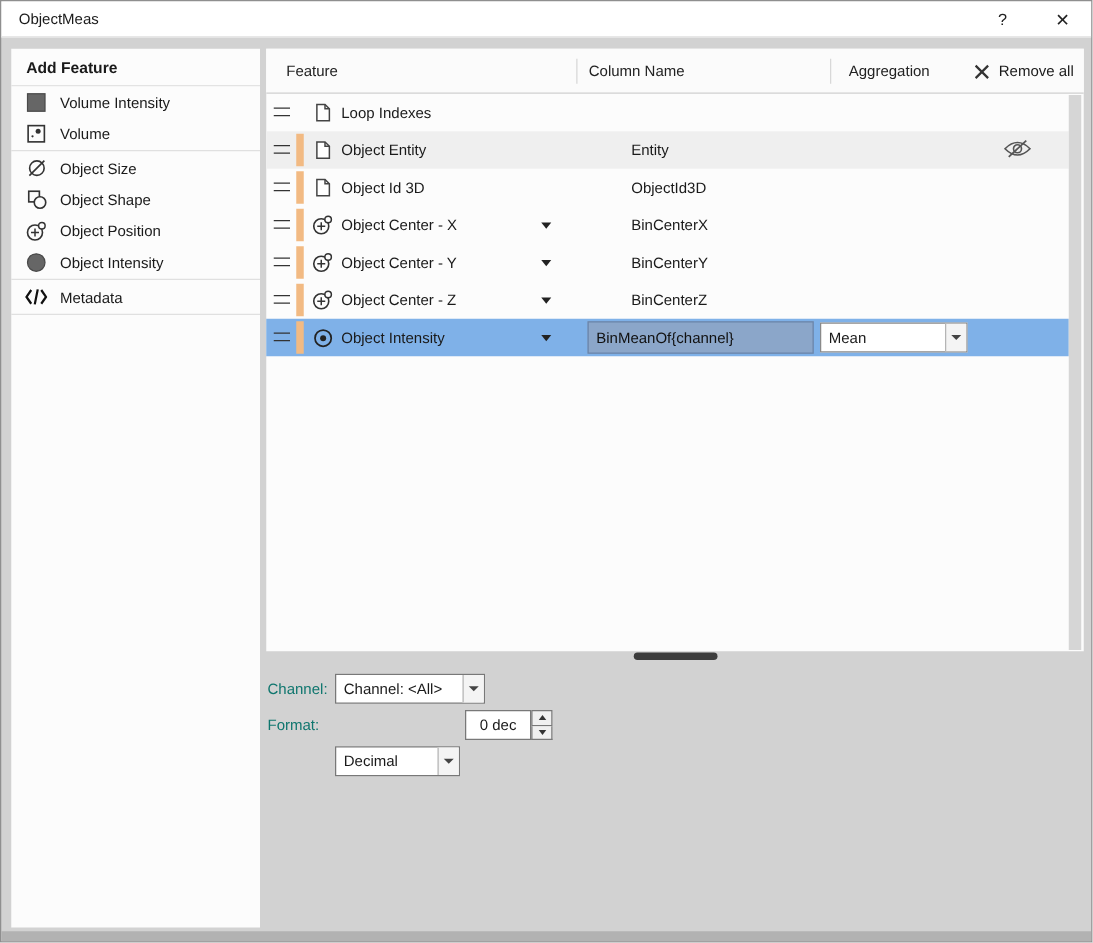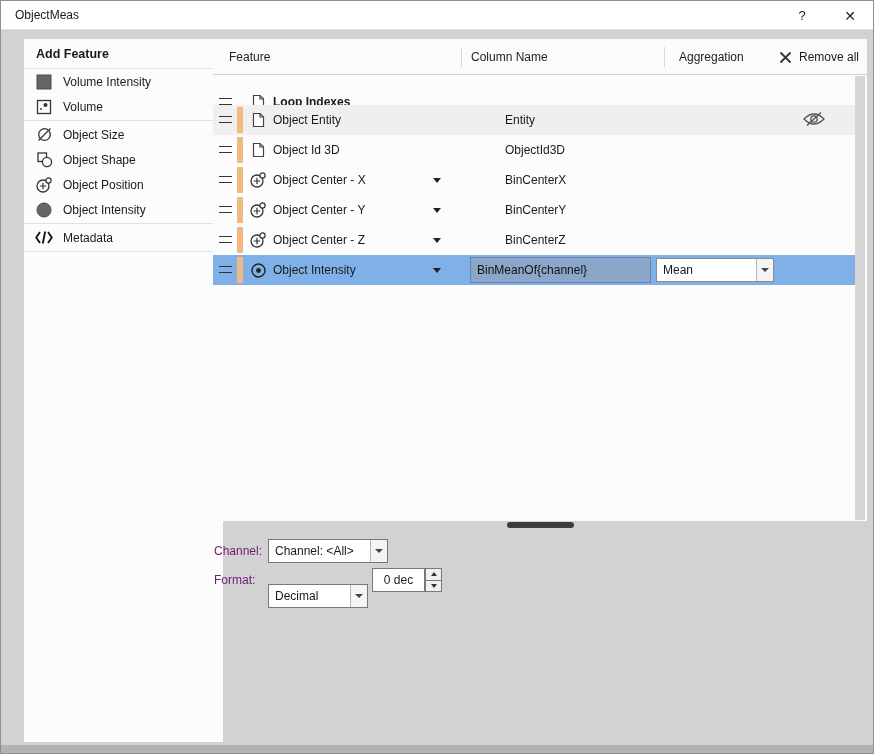--- a/index.html
+++ b/index.html
@@ -9,21 +9,21 @@
     background:#d2d2d2; border:1px solid #8f8f8f; overflow:hidden;
     font-size:12px; color:#1a1a1a;
   }
   
   #titlebar { position:absolute; left:0; top:0; width:872px; height:29px; background:#ffffff; border-bottom:1px solid #e0e0e0; }
   #title-text { position:absolute; left:14px; top:7px; font-size:12px; color:#1a1a1a; }
   .titlebar-btn { position:absolute; top:0; width:34px; height:29px; display:flex; align-items:center; justify-content:center; color:#222; cursor:default; }
   #help-btn { left:784px; font-size:13px; }
   #close-btn { left:832px; font-size:14px; }
   
-  #sidebar { position:absolute; left:8px; top:38px; width:199px; height:703px; background:#fcfcfc;margin-left:15px; }
+  #sidebar { position:absolute; left:8px; top:38px; width:199px; height:703px; background:#fcfcfc; }
   #sidebar-header { height:30px; line-height:30px; padding-left:12px; font-weight:bold; font-size:12.5px; border-bottom:1px solid #e3e3e3; }
   .side-item { height:25px; display:flex; align-items:center; padding-left:11px; gap:10px; cursor:default; }
   .side-item .icn { width:18px; height:18px; display:flex; align-items:center; justify-content:center; }
   .side-sep { height:0; border-top:1px solid #e0e0e0; margin:1px 0; }
   
   #table-panel { position:absolute; left:212px; top:38px; width:654px; height:482px; background:#fcfcfc; }
   #table-header { position:absolute; left:0; top:0; width:100%; height:36px; border-bottom:1px solid #cfcfcf; background:#fbfbfb; }
   .col-label { position:absolute; top:11px; font-size:12px; color:#222; }
   #col-feature { left:16px; }
   #col-colname { left:258px; }
@@ -45,26 +45,26 @@
   .eye-wrap { position:absolute; left:588px; top:6px; width:28px; height:18px; cursor:default; }
   .colname-field { position:absolute; left:257px; top:2px; width:181px; height:26px; background:#8ba6c9; border:1px solid #6884aa; color:#111; font-size:12px; font-family:"Liberation Sans", sans-serif; padding:0 6px; outline:none; }
   .agg-combo { position:absolute; left:443px; top:3px; width:118px; height:24px; background:#ffffff; border:1px solid #8a8a8a; display:flex; align-items:center; cursor:default; }
   .agg-combo .combo-text { padding-left:6px; flex:1; }
   .combo-arrow-box { width:17px; height:100%; border-left:1px solid #b5b5b5; background:#f4f4f4; display:flex; align-items:center; justify-content:center; }
   .arrow-down { width:0; height:0; border-left:4px solid transparent; border-right:4px solid transparent; border-top:4.5px solid #444; }
   #v-scrollbar { position:absolute; left:642px; top:37px; width:10px; height:444px; background:#d6d6d6; }
   
   #splitter { position:absolute; left:506px; top:521px; width:67px; height:6px; background:#3d3d3d; border-radius:3px; cursor:row-resize; }
   
-  .foot-label { position:absolute; font-size:12px; color:#701a75; }
+  .foot-label { position:absolute; font-size:12px; color:#0f766e; }
   #channel-label { left:213px; top:543px; }
   #format-label  { left:213px; top:572px; }
   .combo { position:absolute; height:24px; background:#fff; border:1px solid #787878; display:flex; align-items:center; cursor:default; }
   #channel-combo { left:267px; top:538px; width:120px; }
-  #format-combo  { left:267px; top:583px; width:100px; }
+  #format-combo  { left:267px; top:596px; width:100px; }
   .combo .combo-text { padding-left:6px; flex:1; white-space:nowrap; overflow:hidden; }
   #dec-spin { position:absolute; left:371px; top:567px; width:53px; height:24px; background:#fff; border:1px solid #787878; text-align:center; line-height:22px; }
   #spin-btns { position:absolute; left:424px; top:567px; width:17px; height:24px; display:flex; flex-direction:column; }
   .spin-btn { flex:1; border:1px solid #787878; border-left-width:1px; background:#f0f0f0; display:flex; align-items:center; justify-content:center; cursor:default; }
   .spin-btn + .spin-btn { border-top:none; }
   .arrow-up-s { width:0; height:0; border-left:3.5px solid transparent; border-right:3.5px solid transparent; border-bottom:4px solid #333; }
   .arrow-down-s { width:0; height:0; border-left:3.5px solid transparent; border-right:3.5px solid transparent; border-top:4px solid #333; }
   
   #bottom-band { position:absolute; left:0; bottom:0; width:872px; height:8px; background:#b2b2b2; }
 </style>
@@ -158,21 +158,21 @@
       <div id="col-sep-1" class="col-sep"></div>
       <div id="col-sep-2" class="col-sep"></div>
       <div id="remove-all">
         <svg width="13" height="13" viewBox="0 0 13 13">
             <path d="M1.5 1.5 L11.5 11.5 M11.5 1.5 L1.5 11.5" stroke="#333" stroke-width="1.8" fill="none"></path>
           </svg>
         <span>Remove all</span>
       </div>
     </div>
     <div id="rows">
-        <div class="trow" style="top: 12px; font-weight: bold;">
+        <div class="trow" style="top: 0px;">
           <div class="drag-handle"></div>
           <span class="row-icn">
             <svg width="13" height="16" viewBox="0 0 13 16">
               <path d="M1.5 1.5 H8 L11.5 5 V14.5 H1.5 Z" fill="#fff" stroke="#444" stroke-width="1.2"></path>
               <path d="M8 1.5 V5 H11.5" fill="none" stroke="#444" stroke-width="1.2"></path>
             </svg>
           </span>
           <span class="feat-label">Loop Indexes</span>
         </div>
         <div class="trow bg-gray" style="top: 30px;">

